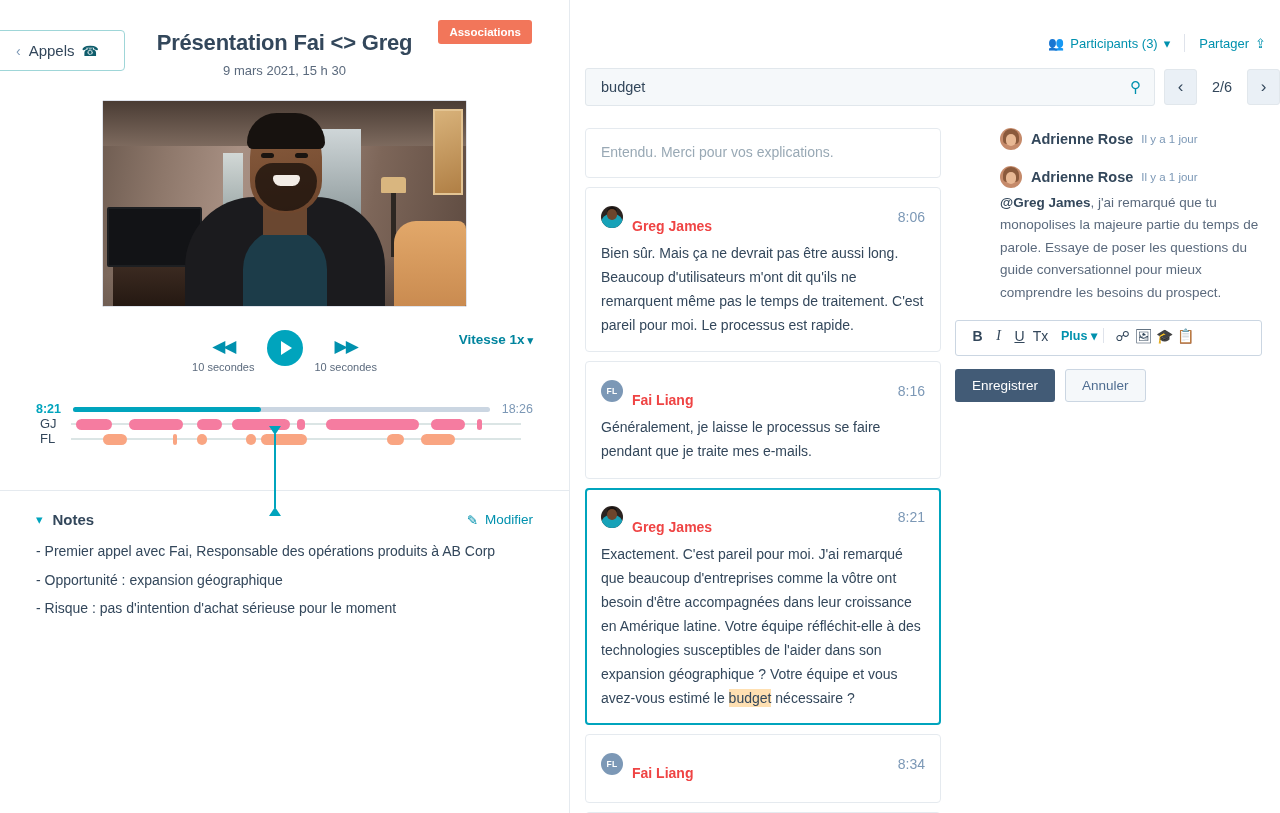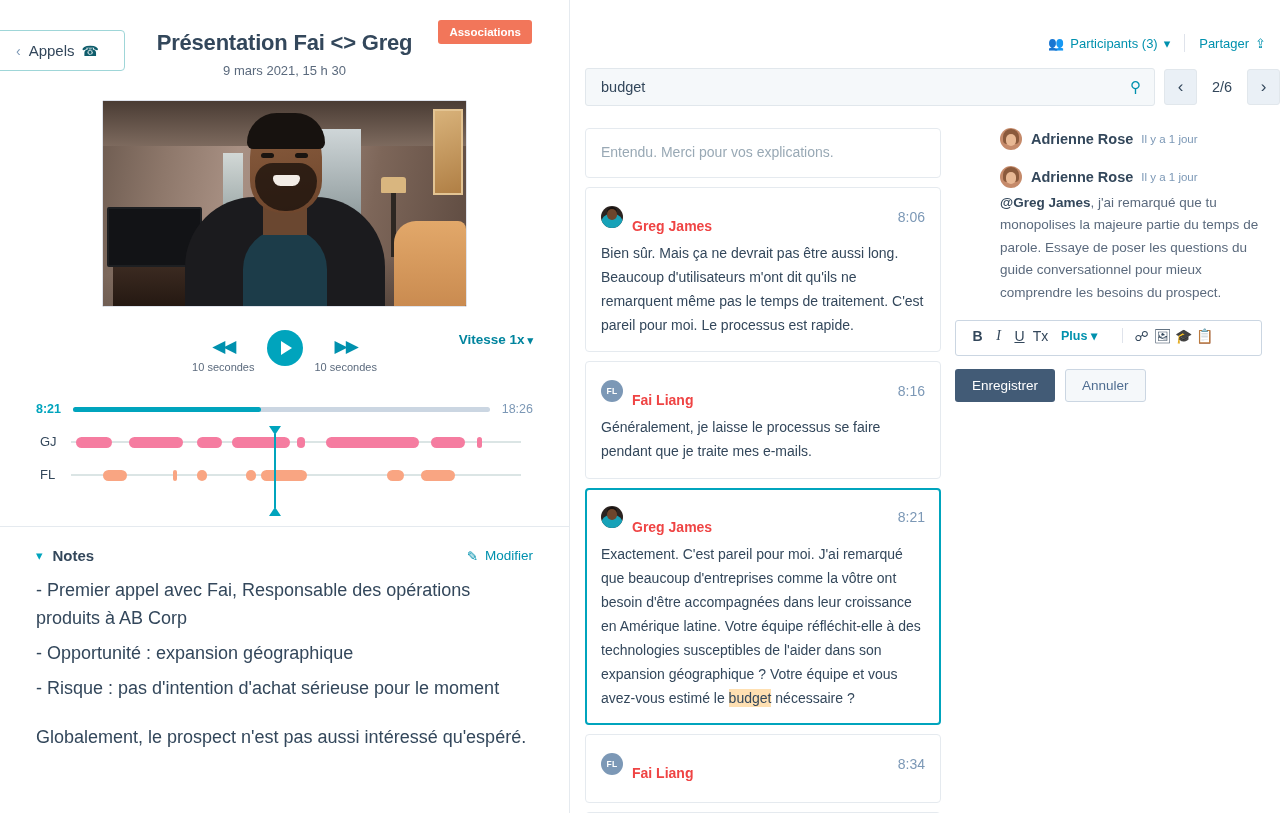--- a/index.html
+++ b/index.html
@@ -125,21 +125,21 @@
   .speed .cv { font-size:11px; margin-left:3px; }
 
   
   .timeline { margin: 22px 0 0 0; padding: 0 36px 0 36px; position: relative; }
   .tl-row { display:flex; align-items:center; gap:9px; }
   .tl-start { color:#00a4bd; font-weight:700; font-size:12.5px; width:28px; }
   .tl-bar { flex:1; height:5px; background:#cbd6e2; border-radius:3px; position:relative; }
   .tl-prog { position:absolute; left:0; top:0; height:5px; width:45%; background:#00a4bd; border-radius:3px; }
   .tl-end { color:#7c98b6; font-size:12.5px; width:34px; text-align:right; }
 
-  .spk { display:flex; align-items:center; margin-top:18px; }
+  .spk { display:flex; align-items:center; }
   .spk-lbl { width:28px; font-size:13px; color:#33475b; padding-left:4px; }
   .spk-track { flex:1; height:14px; position:relative; margin-left:7px; margin-right:12px; }
   .spk-line { position:absolute; left:0; right:0; top:6px; height:2px; background:#dbe5e5; }
   .seg { position:absolute; top:2px; height:11px; border-radius:6px; }
   .seg.gj { background:#f57ca0; }
   .seg.fl { background:#f9a582; }
 
   .playhead { position:absolute; top:-9px; bottom:-13px; width:2px; background:#00a4bd; }
   .playhead:before, .playhead:after {
     content:''; position:absolute; left:-5px; width:0;height:0;
@@ -151,21 +151,21 @@
   .divider { border-top:1px solid #e5eaef; margin-top:44px; }
 
   
   .notes { padding: 20px 36px 0 36px; }
   .notes-head { display:flex; align-items:center; justify-content:space-between; }
   .notes-title { display:flex; align-items:center; gap:10px; }
   .notes-title .cv { color:#00a4bd; font-size:13px; }
   .notes-title .tx { font-weight:700; font-size:15px; color:#33475b; }
   .notes-edit { color:#0091ae; font-size:13.5px; display:flex; align-items:center; gap:7px; cursor:pointer; }
   .notes-body { margin-top:13px; }
-  .notes-body p { margin:0 0 7px 0; font-size:18px; color:#33475b; line-height:1.55; }
+  .notes-body p { margin:0 0 7px 0; font-size:14px; color:#33475b; line-height:1.55; }
   .notes-body .gap { height:14px; }
 
   
   .right { flex:1; background:#fff; position:relative; }
   .top-links {
     position:absolute; right:0; top:34px;
     display:flex; align-items:center; gap:0px; font-size:13px;
   }
   .tl-item { color:#0091ae; display:flex; align-items:center; gap:6px; cursor:pointer; padding:0 14px; }
   .tl-sep { width:1px; height:18px; background:#dfe3eb; }
@@ -224,21 +224,21 @@
   .cmt-text b { color:#33475b; font-weight:700; }
 
   .editor { border:1px solid #cbd6e2; border-radius:3px; background:#fff; margin-top:4px; }
   .editor-ph { padding:11px 13px 4px; font-size:13px; line-height:1.62; color:#a5b3c0; }
   .editor-tools { display:flex; align-items:center; gap:0; padding:4px 11px 9px; }
   .tool { width:21px; height:21px; display:flex; align-items:center; justify-content:center;
     color:#33475b; font-size:14px; cursor:pointer; }
   .tool.b { font-weight:700; }
   .tool.i { font-style:italic; font-family:"Liberation Serif", serif; }
   .tool.u { text-decoration:underline; }
-  .plus { color:#0091ae; font-size:12.5px; font-weight:600; margin:0 23px 0 10px; cursor:pointer; }
+  .plus { color:#0091ae; font-size:12.5px; font-weight:600; margin:0 4px 0 10px; cursor:pointer; }
   .vsep { width:1px; height:15px; background:#dfe3eb; margin:0 8px 0 2px; }
   .btn-row { display:flex; gap:10px; margin-top:13px; }
   .btn-save { background:#425b76; color:#fff; font-size:13.5px; padding:9px 17px; border-radius:3px; cursor:pointer; }
   .btn-cancel { background:#f5f8fa; color:#506e91; border:1px solid #cbd6e2;
     font-size:13.5px; padding:8px 16px; border-radius:3px; cursor:pointer; }
 </style>
 </head>
 <body>
 
 <div class="app">
@@ -347,21 +347,20 @@
         <div class="notes-edit">
           <span>✎</span>
           <span>Modifier</span>
         </div>
       </div>
       <div class="notes-body" id="notesBody">
           <p>- Premier appel avec Fai, Responsable des opérations produits à AB Corp</p>
           <p>- Opportunité : expansion géographique</p>
           <p>- Risque : pas d'intention d'achat sérieuse pour le moment</p>
           <div class="gap"></div>
-          <p>Globalement, le prospect n'est pas aussi intéressé qu'espéré.</p>
         </div>
     </div>
   </div>
 
   <div class="right">
 
     <div class="top-links">
       <div class="tl-item">
         <span>👥</span>
         <span>Participants (3)</span>

